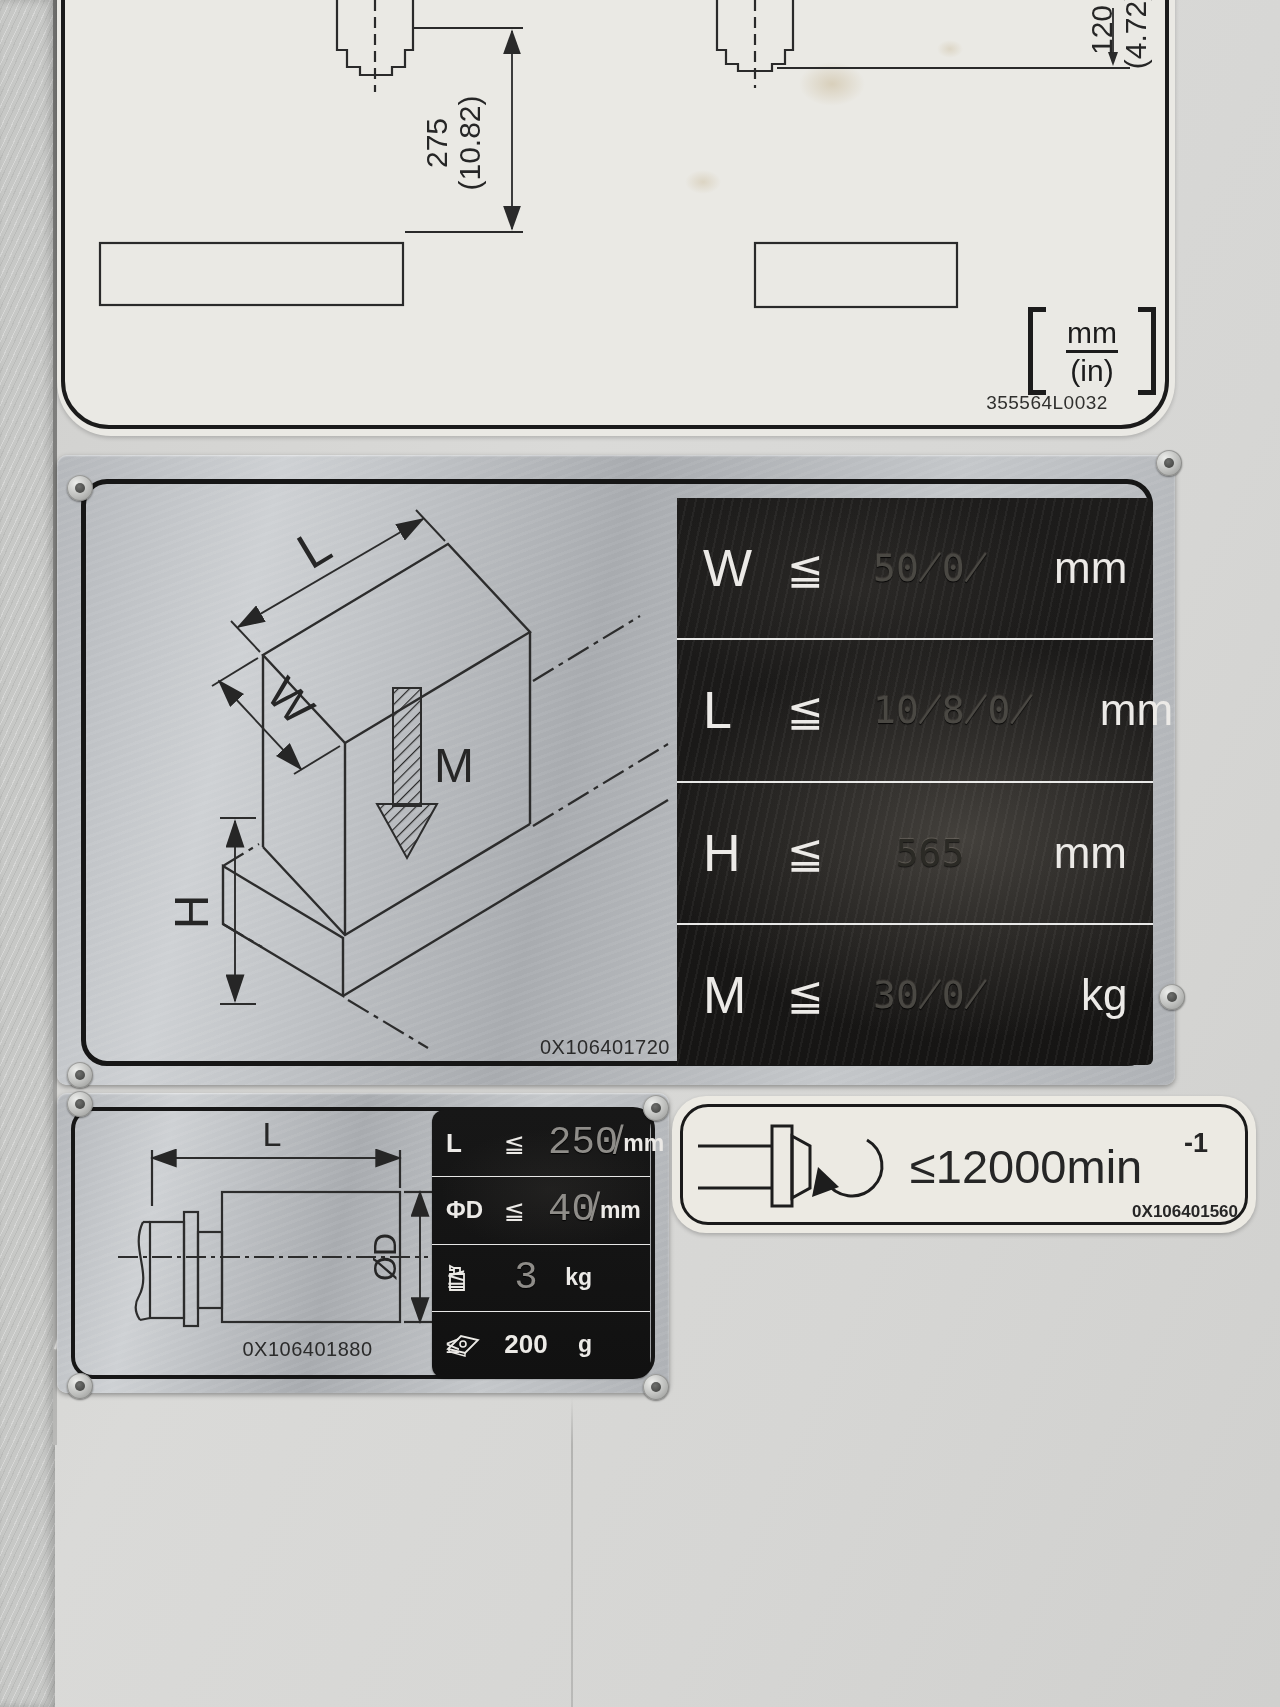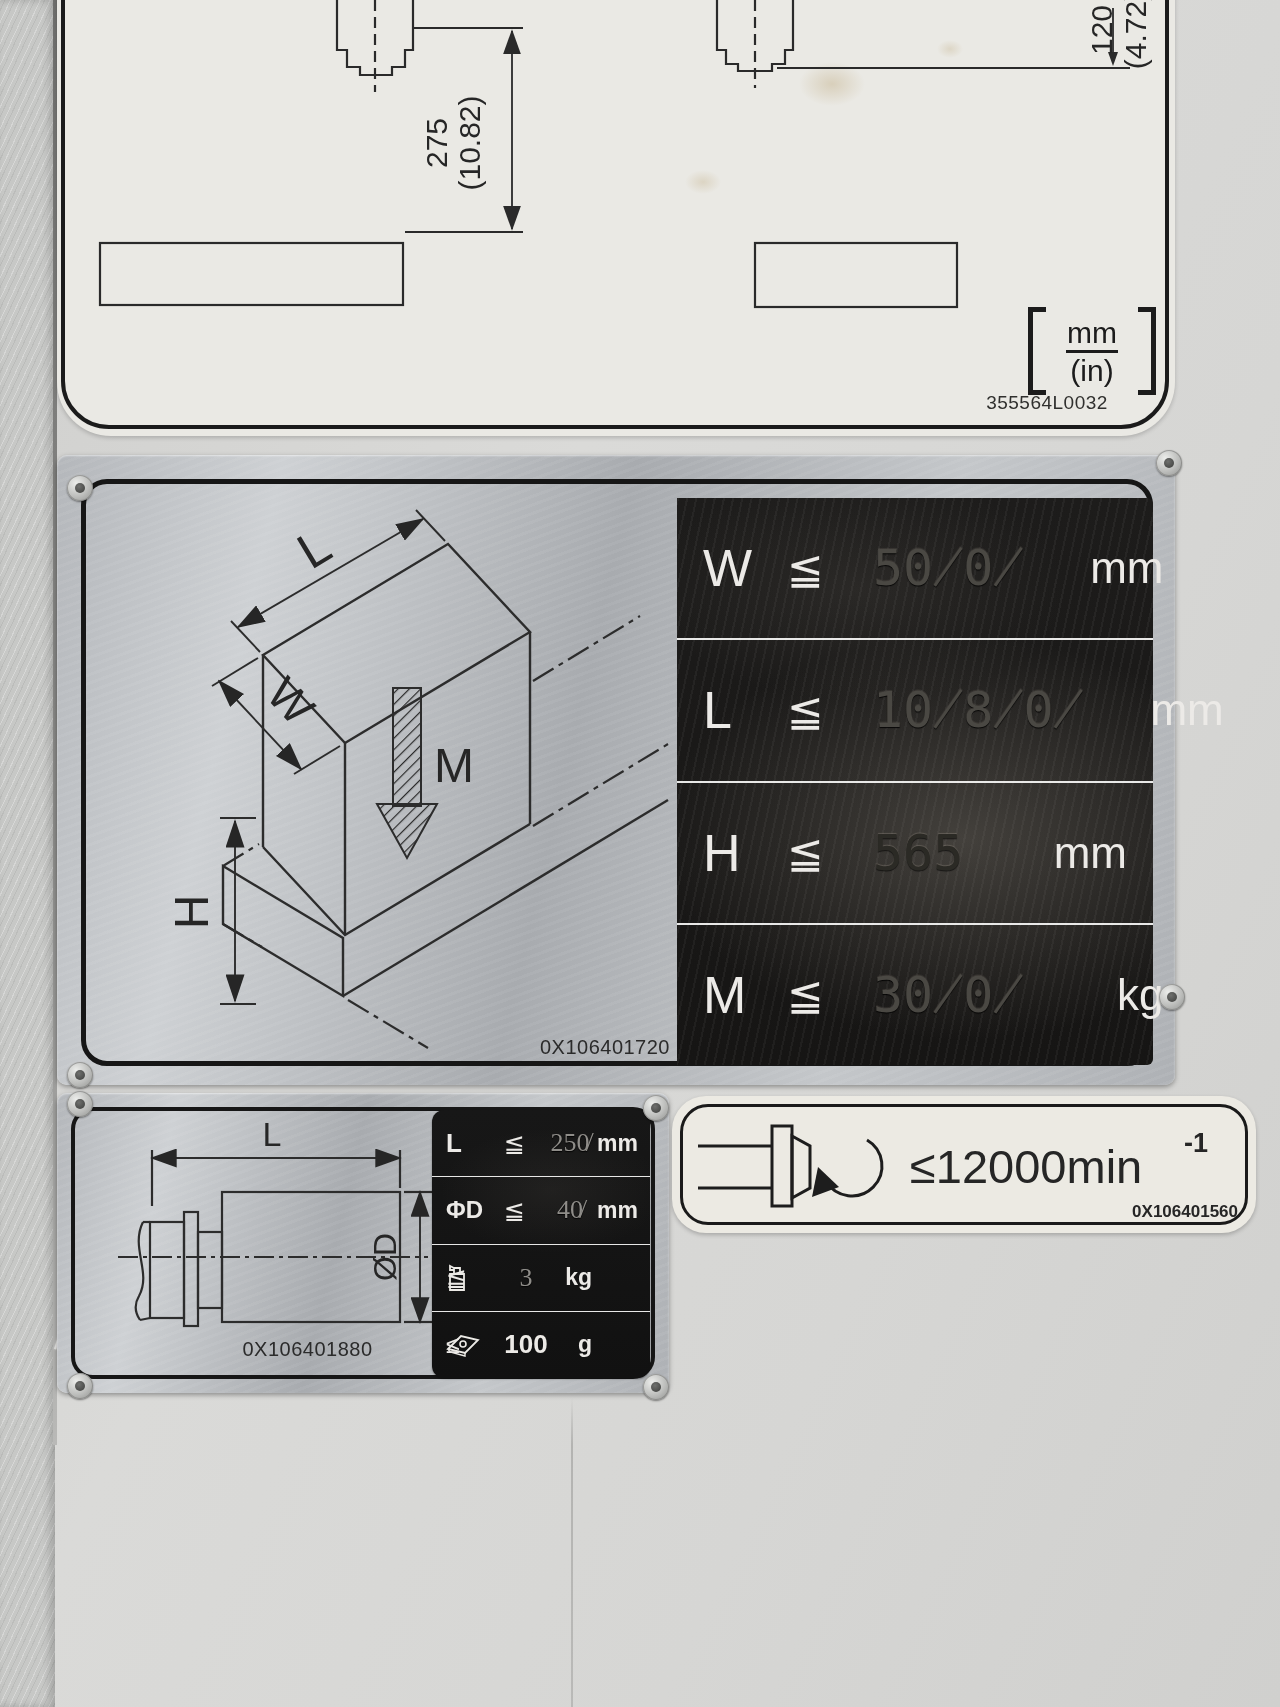--- a/index.html
+++ b/index.html
@@ -88,30 +88,30 @@
     left:432px;top:1110px;width:218px;height:268px;border-radius:12px;
     background:
       radial-gradient(160px 90px at 55% 30%,rgba(120,114,106,.12),transparent 70%),
       linear-gradient(#171717,#111111);
     box-shadow:0 1px 2px rgba(0,0,0,.4);
   }
   .wp-row{flex:1;display:grid;grid-template-columns:84px 86px 1fr 140px;align-items:center;padding:0 26px 0 26px;}
   .wp-row:not(:last-child){border-bottom:2px solid rgba(250,250,248,.92);}
   .wp-sym{font-size:52px;font-weight:500;}
   .wp-op{font-size:44px;}
-  .wp-val{font-size:50px;font-family:"DejaVu Sans Mono",monospace;
+  .wp-val{font-size:38px;text-align:center;font-family:"DejaVu Sans Mono",monospace;
     color:#4a4843;text-shadow:0 1px 1px rgba(0,0,0,.85),0 -1px 1px rgba(130,124,112,.22);}
   .wp-val.strong{color:#2b2a25;text-shadow:0 1px 1px rgba(0,0,0,.6),0 -1px 1px rgba(160,152,140,.35);}
   .wp-unit{font-size:44px;text-align:right;}
   .tool-row{flex:1;display:grid;grid-template-columns:58px 44px 1fr 46px;align-items:center;padding:0 12px 0 14px;}
   .tool-row:not(:last-child){border-bottom:1.5px solid rgba(250,250,248,.92);}
   .tl-sym{font-size:26px;font-weight:600;}
   .tl-sym.small{font-size:24px;}
   .tl-op{font-size:25px;}
-  .tl-val{font-size:26px;text-align:center;font-family:Liberation Serif, serif;
+  .tl-val{font-size:39px;text-align:center;font-family:Liberation Mono, monospace;
     color:#8f8d89;text-shadow:0 1px 1px rgba(0,0,0,.9);}
   .tl-val.print{font-family:"Liberation Sans","DejaVu Sans",sans-serif;color:#eceae6;font-weight:600;font-size:26px;text-shadow:none;}
   .tl-unit{font-size:23px;font-weight:600;text-align:right;}
   .tl-icon{display:block;}
   
   .spindle-label{
     position:absolute;left:672px;top:1096px;width:584px;height:137px;
     background:#eceae3;border-radius:34px;box-shadow:0 2px 4px rgba(0,0,0,.22);
   }
   .spindle-border{position:absolute;inset:8px;border:3.5px solid #1a1a1a;border-radius:28px;}
@@ -304,21 +304,21 @@
       <span class="tl-val">3</span>
       <span class="tl-unit">kg</span>
     </div>
     <div class="tool-row">
       <svg class="tl-icon" width="34" height="24" viewBox="0 0 34 24">
         <path d="M2,16 L15,3 L32,7 L19,20 Z" fill="none" stroke="#eceae6" stroke-width="1.8"></path>
         <path d="M19,20 L19,23 L4,19 L2,16" fill="none" stroke="#eceae6" stroke-width="1.4"></path>
         <circle cx="17" cy="11" r="3" fill="none" stroke="#eceae6" stroke-width="1.6"></circle>
       </svg>
       <span class="tl-op">≤</span>
-      <span class="tl-val print">100</span>
+      <span class="tl-val print">200</span>
       <span class="tl-unit">g</span>
     </div>
   </div>
 
   <div class="spindle-label">
     <div class="spindle-border"></div>
   </div>
   <svg style="left:672px;top:1096px;" width="584" height="137" viewBox="672 1096 584 137">
     <g stroke="#1d1d1d" stroke-width="3" fill="none">
       <line x1="698" y1="1146" x2="772" y2="1146"></line>

